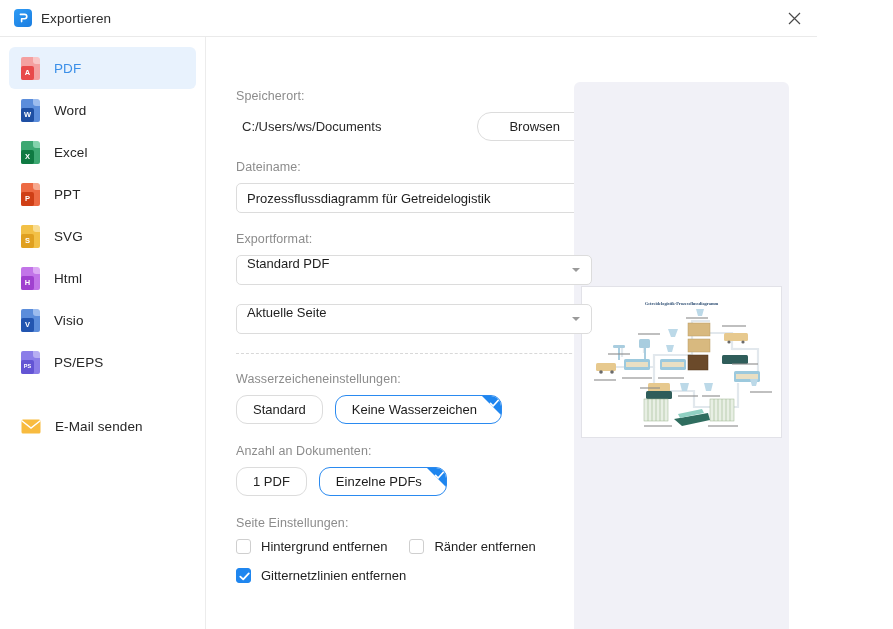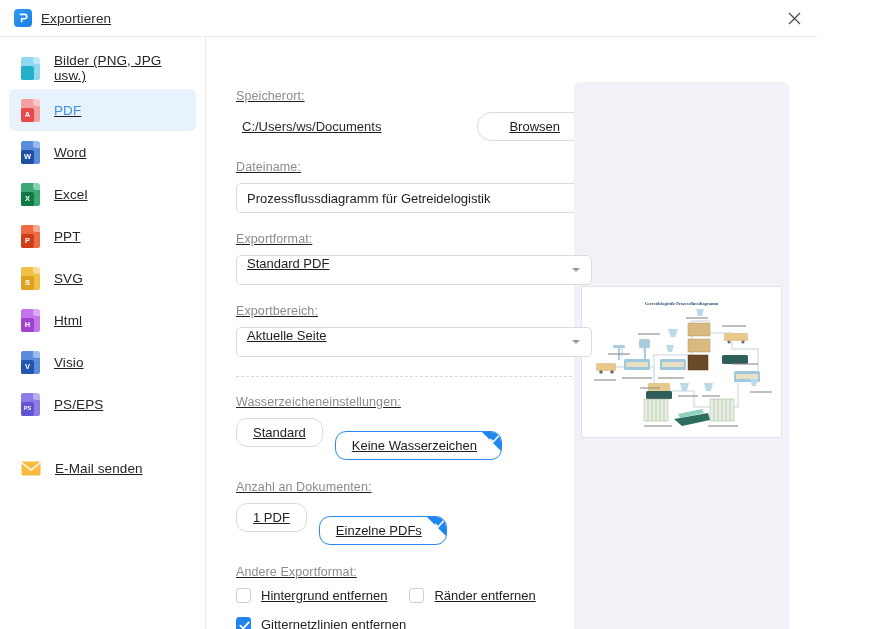--- a/index.html
+++ b/index.html
@@ -15,21 +15,20 @@
     -webkit-font-smoothing: antialiased;
   }
 
   .window {
     position: relative;
     width: 817px;
     height: 629px;
     background: #ffffff;
     display: flex;
     flex-direction: column;
-    text-decoration: underline;
   }
 
   
   .titlebar {
     height: 37px;
     min-height: 37px;
     display: flex;
     align-items: center;
     padding: 0 0 0 14px;
     background: #ffffff;
@@ -244,21 +243,20 @@
     color: #232323;
     cursor: pointer;
     overflow: hidden;
     display: flex;
     align-items: center;
     justify-content: center;
   }
   .tgl.active {
     border-color: #2a8af0;
     color: #1c1c1c;
-    margin-top: 13px;
   }
   .tgl.active .corner {
     position: absolute;
     right: -1px;
     top: -1px;
     width: 0; height: 0;
     border-top: 21px solid #1f86ef;
     border-left: 21px solid transparent;
   }
   .tgl.active .corner-check {
@@ -347,28 +345,20 @@
       <svg width="13" height="13" viewBox="0 0 13 13">
         <path d="M1 1 L12 12 M12 1 L1 12" stroke="#4a4a4a" stroke-width="1.2" fill="none"></path>
       </svg>
     </span>
   </div>
 
   <div class="body">
 
     <div class="sidebar">
       <div id="side-list">
-          <div class="side-item" style="margin-bottom: 0px;">
-            <span class="file-ico">
-              <span class="page" style="background: rgb(143, 216, 239);"></span>
-              <span class="fold" style="background: rgb(191, 234, 248);"></span>
-              <span class="tab" style="background: rgb(37, 176, 201);"></span>
-            </span>
-            <span class="label">Bilder (PNG, JPG usw.)</span>
-          </div>
           <div class="side-item selected" style="margin-bottom: 0px;">
             <span class="file-ico">
               <span class="page" style="background: rgb(244, 160, 160);"></span>
               <span class="fold" style="background: rgb(249, 198, 198);"></span>
               <span class="tab" style="background: rgb(232, 73, 74);">A</span>
             </span>
             <span class="label">PDF</span>
           </div>
           <div class="side-item" style="margin-bottom: 0px;">
             <span class="file-ico">
@@ -449,21 +439,20 @@
 
         <div class="flabel">Dateiname:</div>
         <input class="textbox" type="text" value="Prozessflussdiagramm für Getreidelogistik" style="">
 
         <div class="flabel">Exportformat:</div>
         <div class="select">
           <span>Standard PDF</span>
           <span class="caret"></span>
         </div>
 
-        <div class="flabel">Exportbereich:</div>
         <div class="select">
           <span>Aktuelle Seite</span>
           <span class="caret"></span>
         </div>
 
         <hr class="divider">
 
         <div class="flabel">Wasserzeicheneinstellungen:</div>
         <div class="tgl-row" id="watermark-row">
             <button class="tgl">
@@ -485,21 +474,21 @@
             </button>
             <button class="tgl active" style="padding-right: 24px;">
               <span>Einzelne PDFs</span>
               <span class="corner"></span>
               <span class="corner-check"><svg width="11" height="11" viewBox="0 0 11 11">
                   <path d="M1.5 5.3 L4.1 8 L9.3 2.2" fill="none" stroke="#fff" stroke-width="1.7" stroke-linecap="round" stroke-linejoin="round"></path>
                 </svg></span>
             </button>
           </div>
 
-        <div class="flabel">Andere Exportformat:</div>
+        <div class="flabel">Seite Einstellungen:</div>
         <div class="cbrow" id="cb-row-1">
             <label class="cb-item">
               <span class="cbox"></span>
               <span>Hintergrund entfernen</span>
             </label>
             <label class="cb-item">
               <span class="cbox"></span>
               <span>Ränder entfernen</span>
             </label>
           </div>

